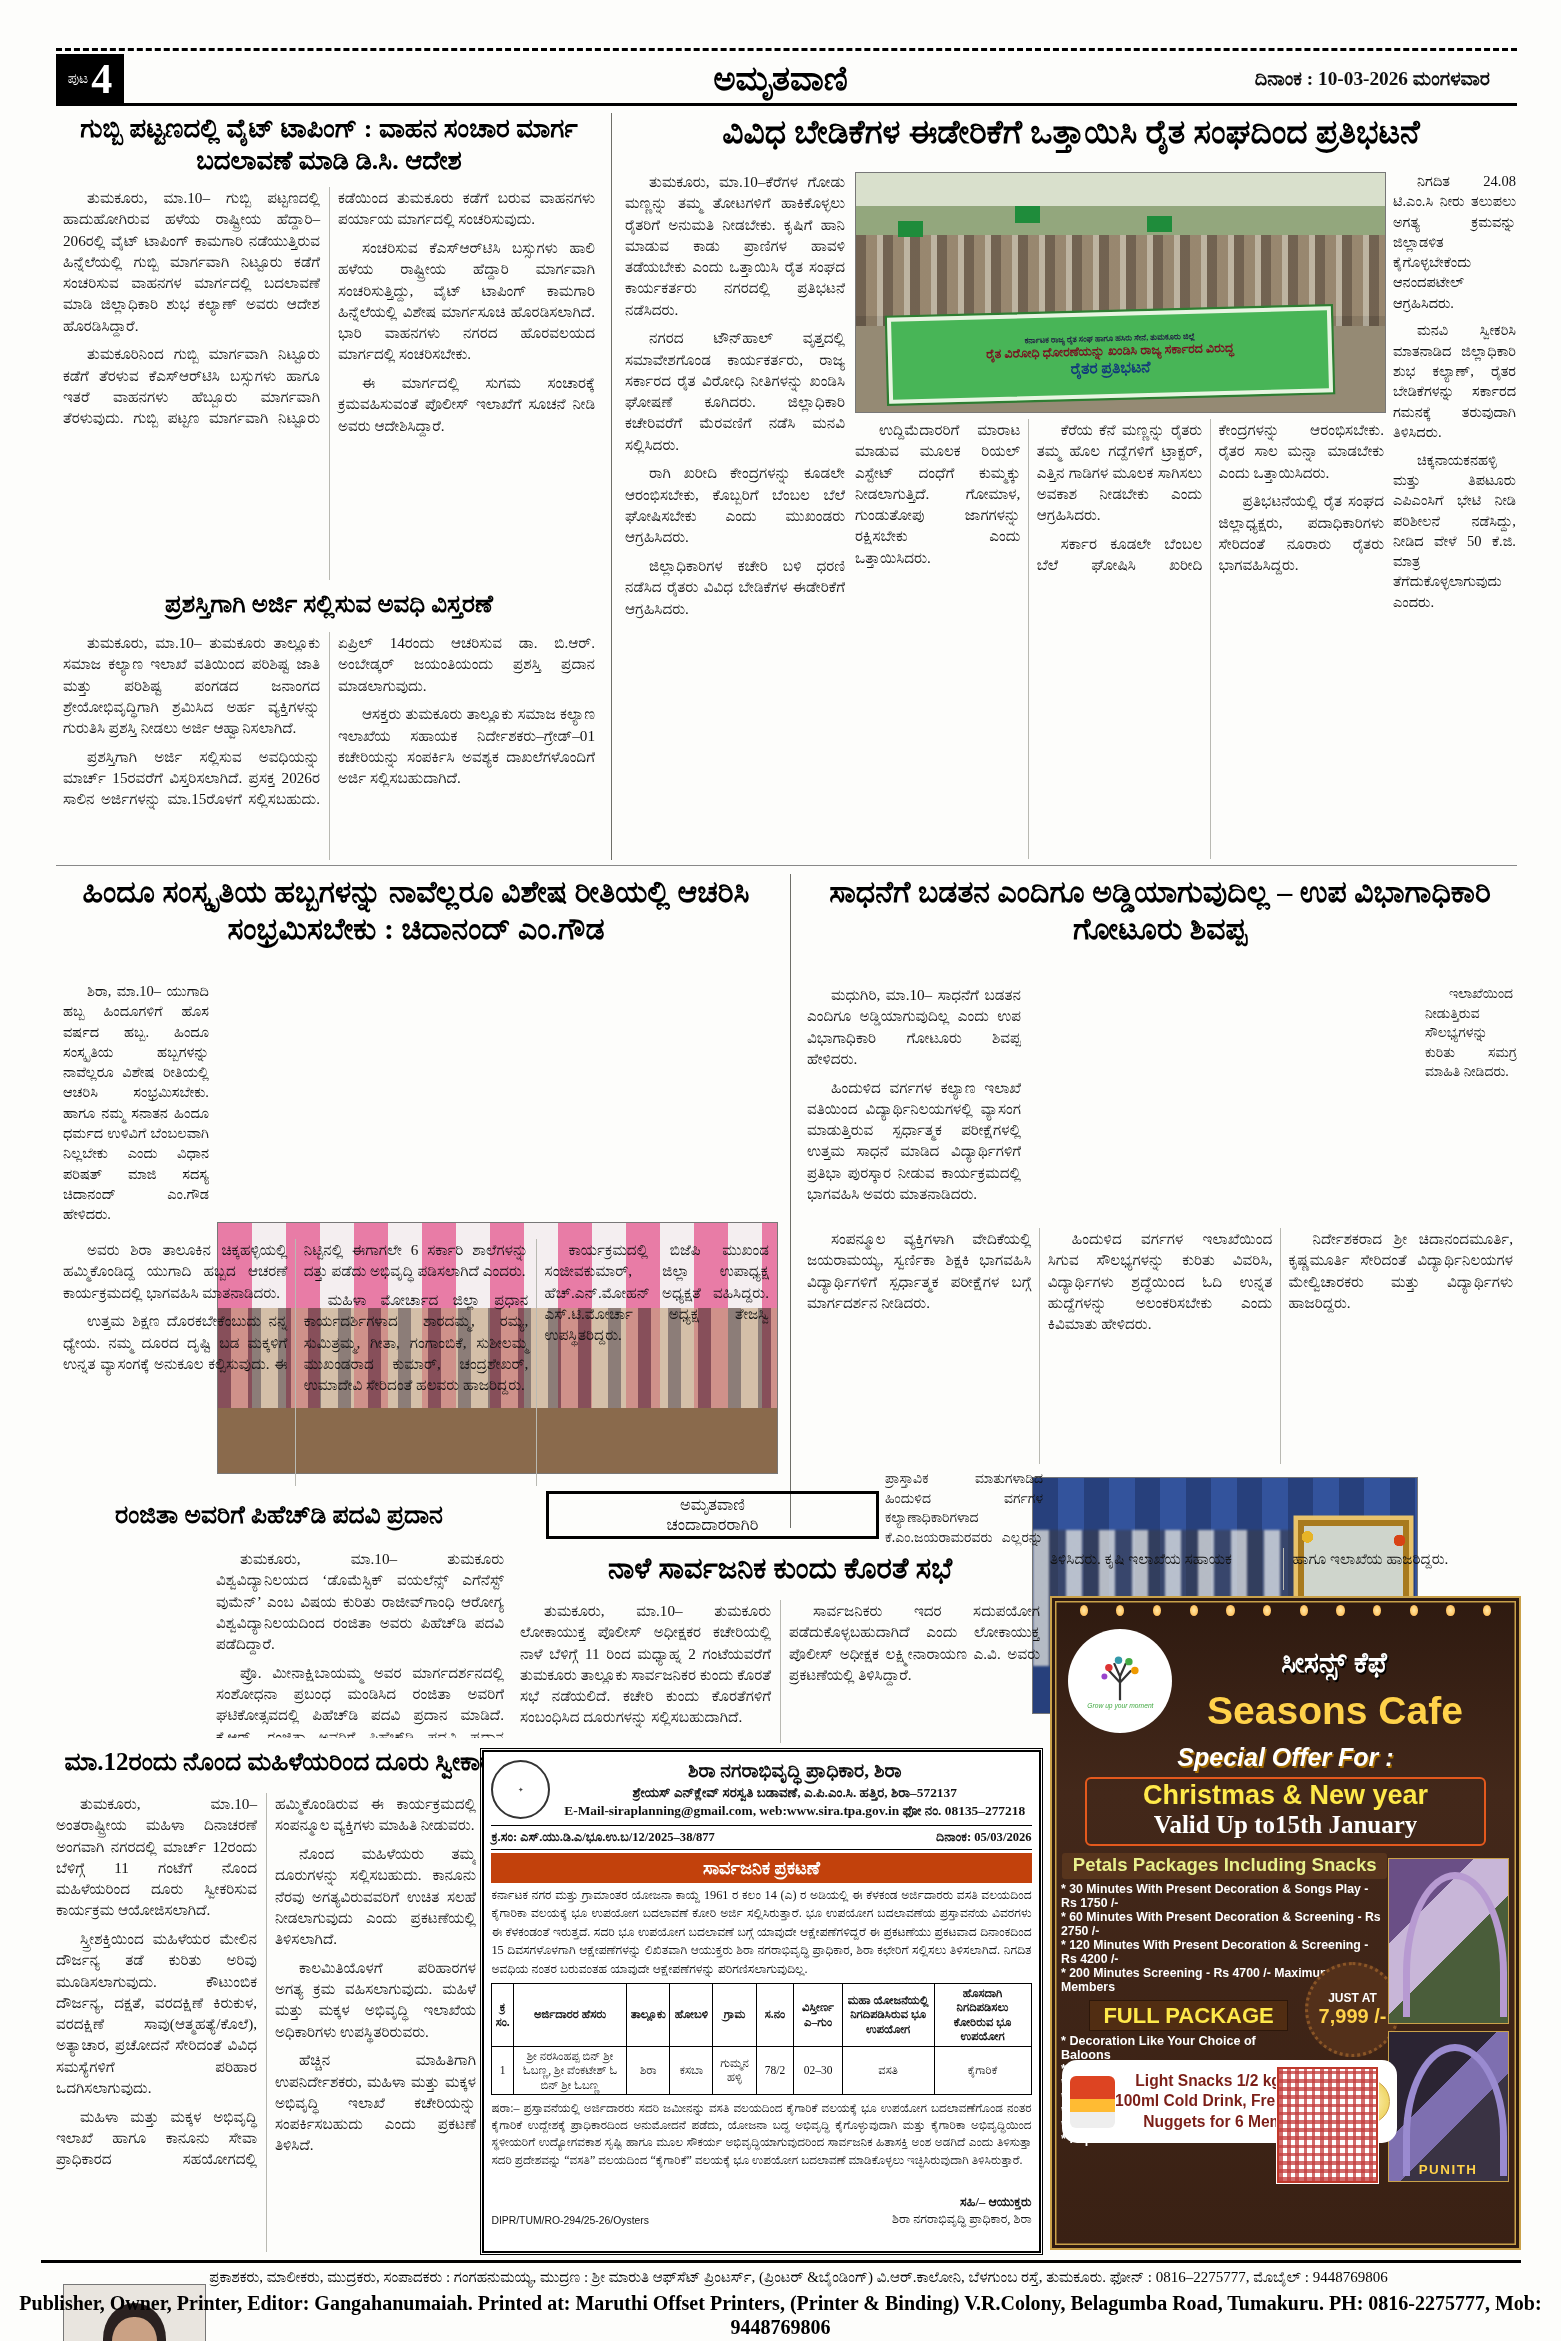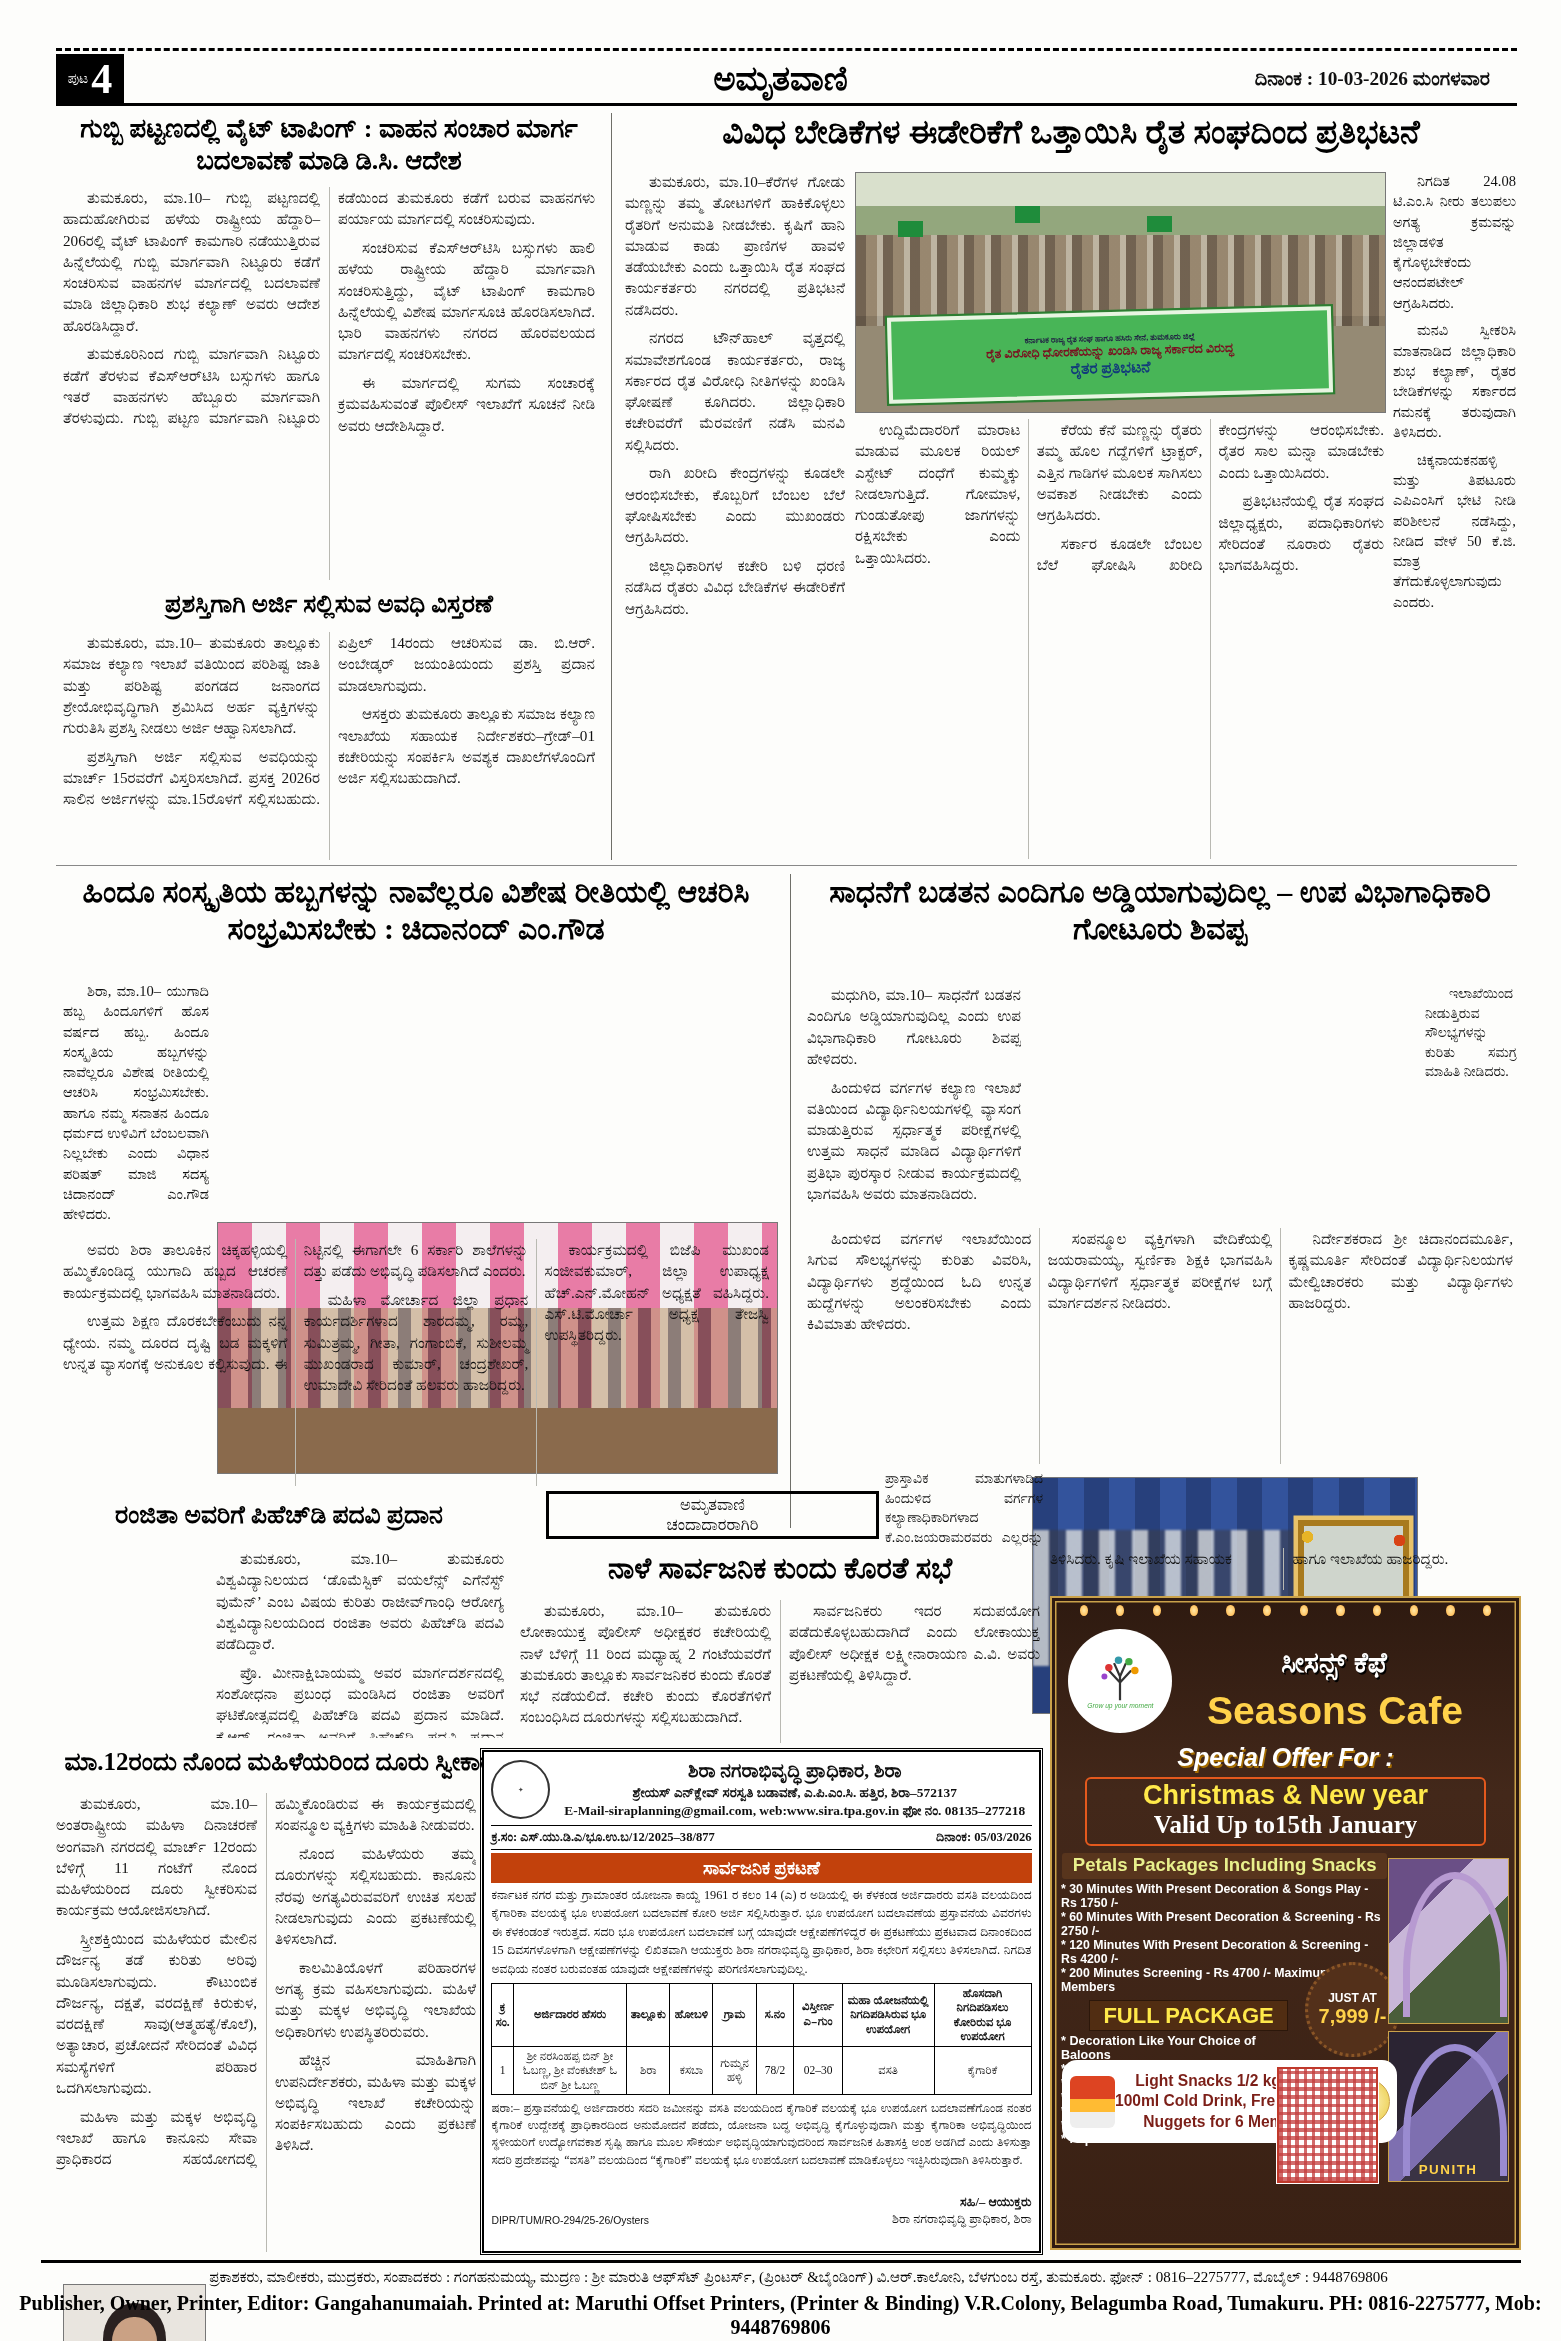--- a/index.html
+++ b/index.html
@@ -165,22 +165,22 @@
   <div class="frame">
     <div class="garland"></div>
   </div>
   <div class="flame" style="left:48%;bottom:18%;"></div>
   <div class="flame" style="left:55%;bottom:14%;"></div>
 </div>
 <div class="abs bt" style="left:1425px;top:984px;width:92px;height:235px;font-size:14px;">
   <p>ಇಲಾಖೆಯಿಂದ ನೀಡುತ್ತಿರುವ ಸೌಲಭ್ಯಗಳನ್ನು ಕುರಿತು ಸಮಗ್ರ ಮಾಹಿತಿ ನೀಡಿದರು.</p>
 </div>
 <div class="abs bt c3" style="left:807px;top:1228px;width:706px;height:236px;">
+  <p>ಸಂಪನ್ಮೂಲ ವ್ಯಕ್ತಿಗಳಾಗಿ ವೇದಿಕೆಯಲ್ಲಿ ಜಯರಾಮಯ್ಯ, ಸ್ವರ್ಣಿಕಾ ಶಿಕ್ಷಕಿ ಭಾಗವಹಿಸಿ ವಿದ್ಯಾರ್ಥಿಗಳಿಗೆ ಸ್ಪರ್ಧಾತ್ಮಕ ಪರೀಕ್ಷೆಗಳ ಬಗ್ಗೆ ಮಾರ್ಗದರ್ಶನ ನೀಡಿದರು.</p>
   <p>ಹಿಂದುಳಿದ ವರ್ಗಗಳ ಇಲಾಖೆಯಿಂದ ಸಿಗುವ ಸೌಲಭ್ಯಗಳನ್ನು ಕುರಿತು ವಿವರಿಸಿ, ವಿದ್ಯಾರ್ಥಿಗಳು ಶ್ರದ್ಧೆಯಿಂದ ಓದಿ ಉನ್ನತ ಹುದ್ದೆಗಳನ್ನು ಅಲಂಕರಿಸಬೇಕು ಎಂದು ಕಿವಿಮಾತು ಹೇಳಿದರು.</p>
-  <p>ಸಂಪನ್ಮೂಲ ವ್ಯಕ್ತಿಗಳಾಗಿ ವೇದಿಕೆಯಲ್ಲಿ ಜಯರಾಮಯ್ಯ, ಸ್ವರ್ಣಿಕಾ ಶಿಕ್ಷಕಿ ಭಾಗವಹಿಸಿ ವಿದ್ಯಾರ್ಥಿಗಳಿಗೆ ಸ್ಪರ್ಧಾತ್ಮಕ ಪರೀಕ್ಷೆಗಳ ಬಗ್ಗೆ ಮಾರ್ಗದರ್ಶನ ನೀಡಿದರು.</p>
   <p>ನಿರ್ದೇಶಕರಾದ ಶ್ರೀ ಚಿದಾನಂದಮೂರ್ತಿ, ಕೃಷ್ಣಮೂರ್ತಿ ಸೇರಿದಂತೆ ವಿದ್ಯಾರ್ಥಿನಿಲಯಗಳ ಮೇಲ್ವಿಚಾರಕರು ಮತ್ತು ವಿದ್ಯಾರ್ಥಿಗಳು ಹಾಜರಿದ್ದರು.</p>
 </div>
 <div class="abs bt" style="left:885px;top:1469px;width:158px;height:77px;font-size:14px;">
   <p style="text-indent:0;">ಪ್ರಾಸ್ತಾವಿಕ ಮಾತುಗಳಾಡಿದ ಹಿಂದುಳಿದ ವರ್ಗಗಳ ಕಲ್ಯಾಣಾಧಿಕಾರಿಗಳಾದ ಕೆ.ಎಂ.ಜಯರಾಮರವರು ಎಲ್ಲರನ್ನು ಸ್ವಾಗತಿಸಿದರು.</p>
 </div>
 <div class="abs bt c2" style="left:1050px;top:1548px;width:467px;height:42px;">
   <p style="text-indent:0;">ತಿಳಿಸಿದರು. ಕೃಷಿ ಇಲಾಖೆಯ ಸಹಾಯಕ</p>
   <p style="text-indent:0;">ಹಾಗೂ ಇಲಾಖೆಯ ಹಾಜರಿದ್ದರು.</p>
 </div>
 
@@ -233,21 +233,21 @@
   <div class="bt" style="font-size:12.3px;line-height:1.5;margin-top:3px;">ಕರ್ನಾಟಕ ನಗರ ಮತ್ತು ಗ್ರಾಮಾಂತರ ಯೋಜನಾ ಕಾಯ್ದೆ 1961 ರ ಕಲಂ 14 (ಎ) ರ ಅಡಿಯಲ್ಲಿ ಈ ಕೆಳಕಂಡ ಅರ್ಜಿದಾರರು ವಸತಿ ವಲಯದಿಂದ ಕೈಗಾರಿಕಾ ವಲಯಕ್ಕೆ ಭೂ ಉಪಯೋಗ ಬದಲಾವಣೆ ಕೋರಿ ಅರ್ಜಿ ಸಲ್ಲಿಸಿರುತ್ತಾರೆ. ಭೂ ಉಪಯೋಗ ಬದಲಾವಣೆಯ ಪ್ರಸ್ತಾವನೆಯ ವಿವರಗಳು ಈ ಕೆಳಕಂಡಂತೆ ಇರುತ್ತದೆ. ಸದರಿ ಭೂ ಉಪಯೋಗ ಬದಲಾವಣೆ ಬಗ್ಗೆ ಯಾವುದೇ ಆಕ್ಷೇಪಣೆಗಳಿದ್ದರೆ ಈ ಪ್ರಕಟಣೆಯು ಪ್ರಕಟವಾದ ದಿನಾಂಕದಿಂದ 15 ದಿವಸಗಳೊಳಗಾಗಿ ಆಕ್ಷೇಪಣೆಗಳನ್ನು ಲಿಖಿತವಾಗಿ ಆಯುಕ್ತರು ಶಿರಾ ನಗರಾಭಿವೃದ್ಧಿ ಪ್ರಾಧಿಕಾರ, ಶಿರಾ ಕಛೇರಿಗೆ ಸಲ್ಲಿಸಲು ತಿಳಿಸಲಾಗಿದೆ. ನಿಗದಿತ ಅವಧಿಯ ನಂತರ ಬರುವಂತಹ ಯಾವುದೇ ಆಕ್ಷೇಪಣೆಗಳನ್ನು ಪರಿಗಣಿಸಲಾಗುವುದಿಲ್ಲ.</div>
   <table style="margin-top:4.5px;">
     <tbody>
         <tr>
       <th style="width:4%;">ಕ್ರ ಸಂ.</th>
       <th style="width:21%;">ಅರ್ಜಿದಾರರ ಹೆಸರು</th>
       <th style="width:8%;">ತಾಲ್ಲೂಕು</th>
       <th style="width:8%;">ಹೋಬಳಿ</th>
       <th style="width:8%;">ಗ್ರಾಮ</th>
       <th style="width:7%;">ಸ.ನಂ</th>
-      <th style="width:9%;font-family:Liberation Mono, monospace;">ವಿಸ್ತೀರ್ಣ ಎ–ಗುಂ</th>
+      <th style="width:9%;">ವಿಸ್ತೀರ್ಣ ಎ–ಗುಂ</th>
       <th style="width:17%;">ಮಹಾ ಯೋಜನೆಯಲ್ಲಿ ನಿಗದಿಪಡಿಸಿರುವ ಭೂ ಉಪಯೋಗ</th>
       <th style="width:18%;">ಹೊಸದಾಗಿ ನಿಗದಿಪಡಿಸಲು ಕೋರಿರುವ ಭೂ ಉಪಯೋಗ</th>
     </tr>
     <tr>
       <td>1</td>
       <td>ಶ್ರೀ ನರಸಿಂಹಪ್ಪ ಬಿನ್ ಶ್ರೀ ಓಬಣ್ಣ, ಶ್ರೀ ವೆಂಕಟೇಶ್ ಓ ಬಿನ್ ಶ್ರೀ ಓಬಣ್ಣ</td>
       <td>ಶಿರಾ</td>
       <td>ಕಸಬಾ</td>
       <td>ಗುಮ್ಮನ ಹಳ್ಳಿ</td>
       <td>78/2</td>

